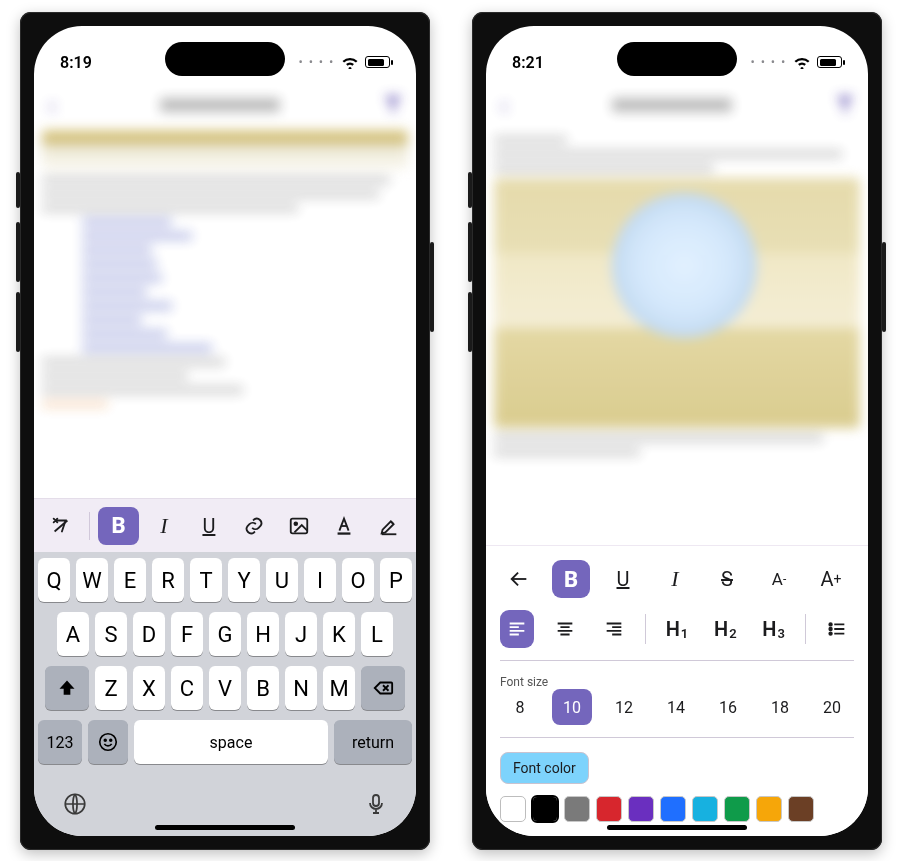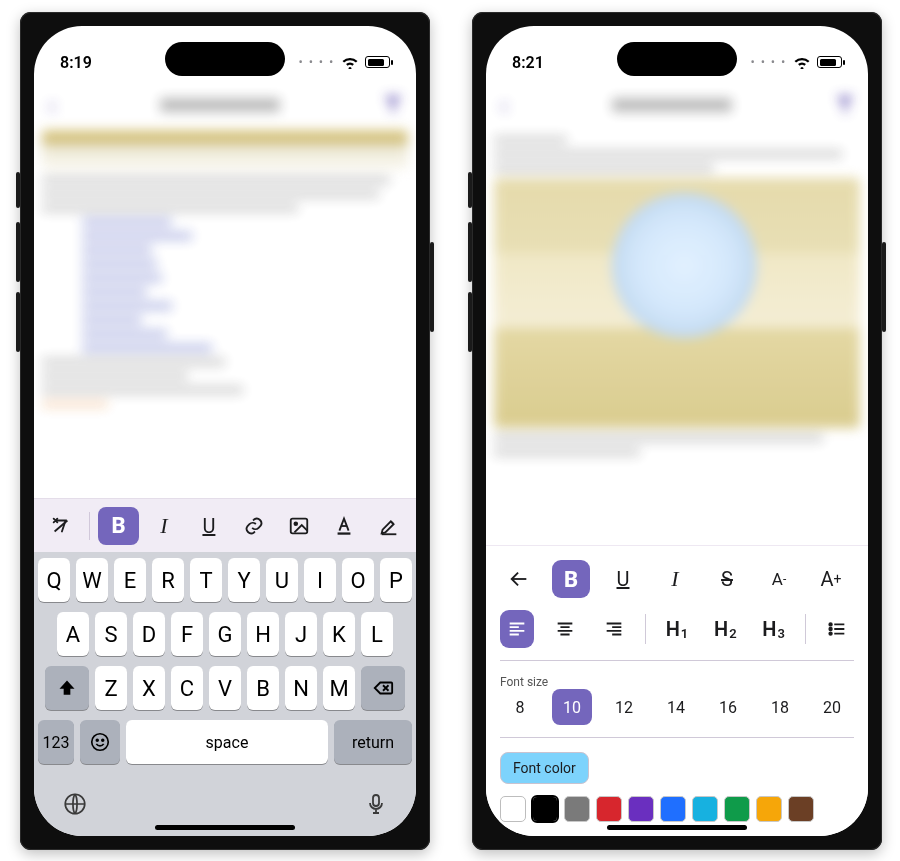--- a/index.html
+++ b/index.html
@@ -364,21 +364,21 @@
             <span class="key">N</span>
             <span class="key">M</span>
             <span class="key dark" style="width:44px">
               <svg width="22" height="22" viewBox="0 0 24 24" fill="none" stroke="#000" stroke-width="2">
                   <path d="M21 6H9l-6 6 6 6h12a1 1 0 0 0 1-1V7a1 1 0 0 0-1-1Z"></path>
                   <path d="M12 9l6 6M18 9l-6 6"></path>
                 </svg>
             </span>
           </div>
           <div class="krow">
-            <span class="key dark small" style="width:36px">123</span>
+            <span class="key dark small" style="width:44px">123</span>
             <span class="key dark" style="width:40px">
               <svg width="22" height="22" viewBox="0 0 24 24" fill="none" stroke="#000" stroke-width="1.8">
                   <circle cx="12" cy="12" r="9"></circle>
                   <circle cx="9" cy="10" r="1" fill="#000"></circle>
                   <circle cx="15" cy="10" r="1" fill="#000"></circle>
                   <path d="M8 14c1 1.5 2.5 2.2 4 2.2S15 15.5 16 14"></path>
                 </svg>
             </span>
             <span class="key wide small">space</span>
             <span class="key dark small" style="width:78px">return</span>

